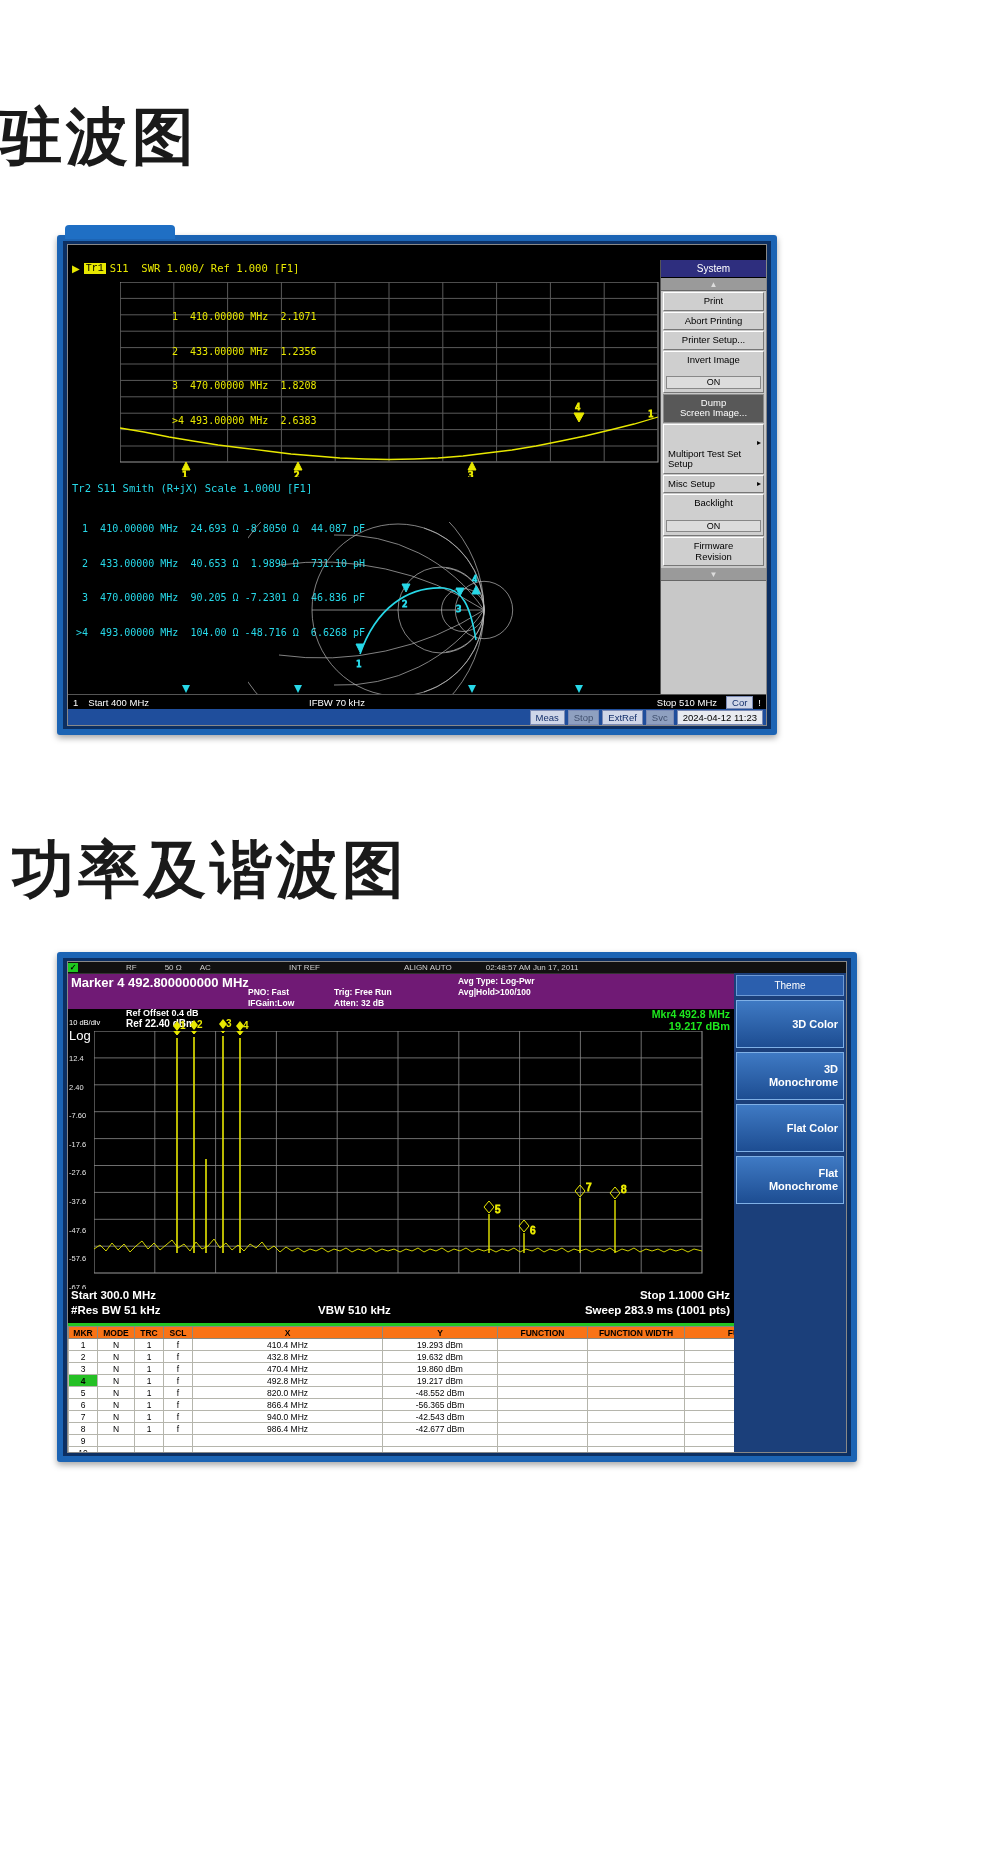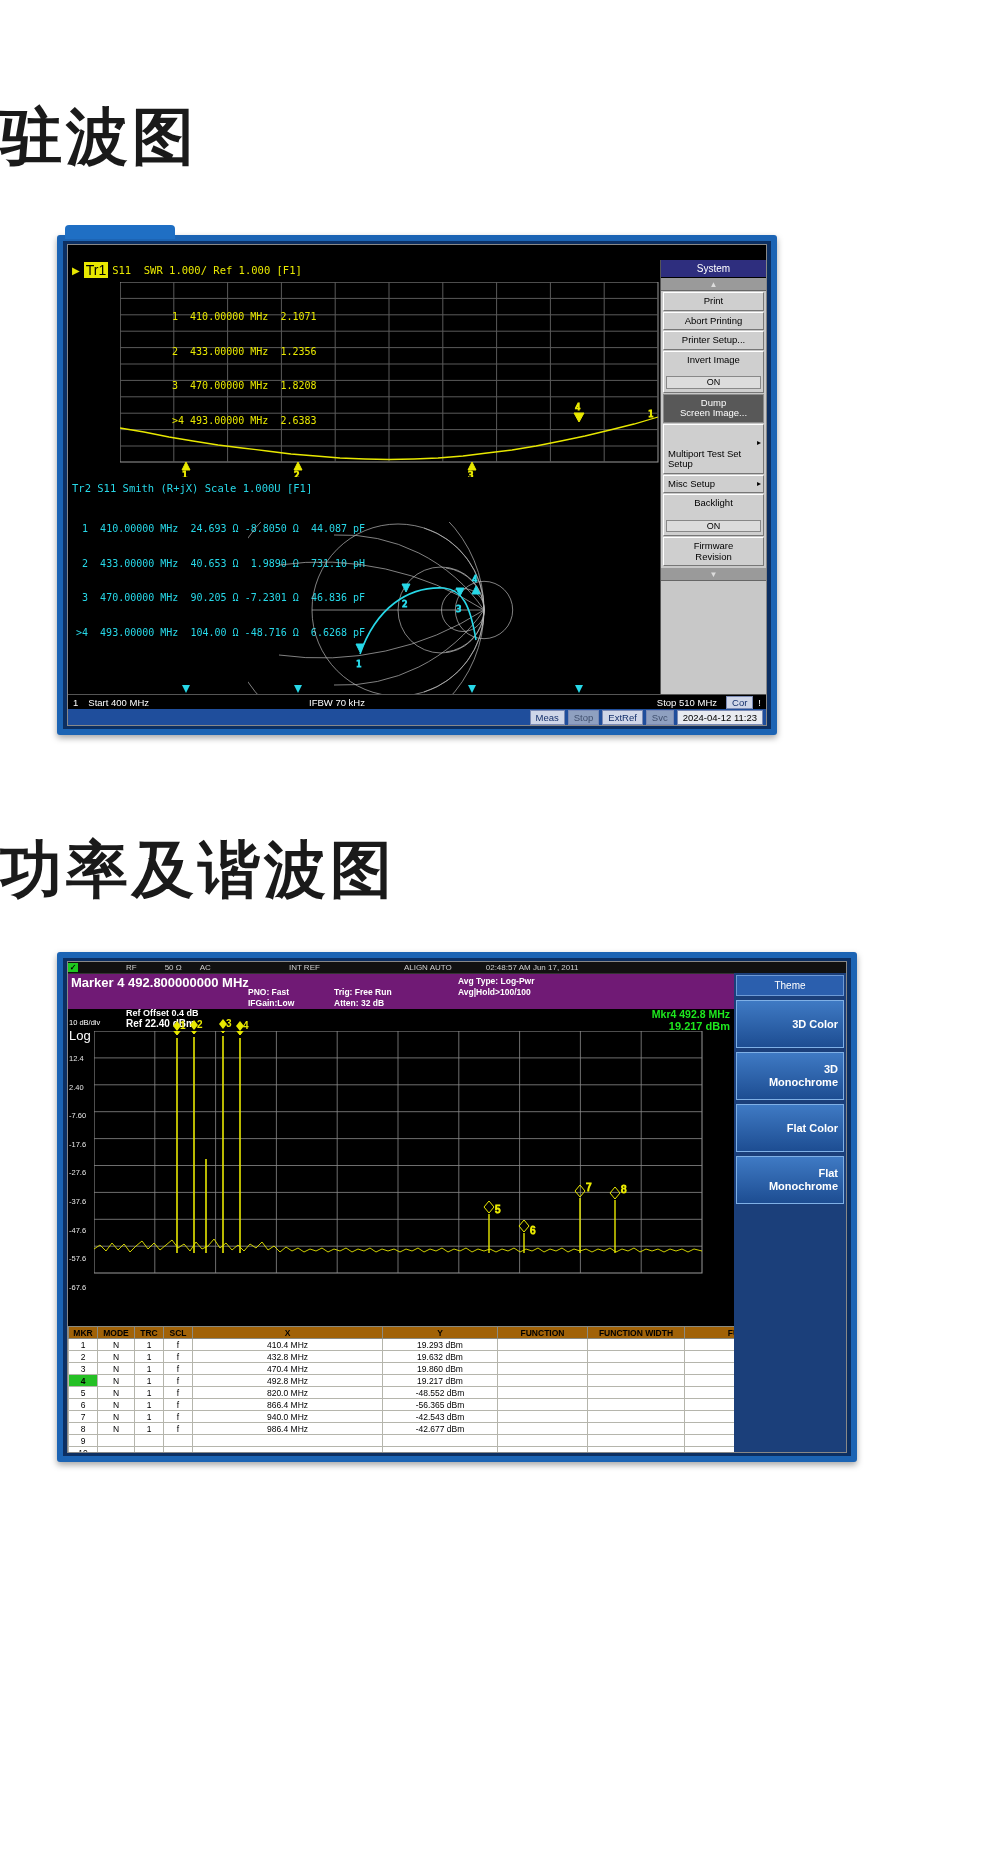--- a/index.html
+++ b/index.html
@@ -1,20 +1,20 @@
 <!DOCTYPE html>
 <html><head>
 <meta charset="utf-8">
 <style>
   html,body{margin:0;padding:0;background:#ffffff;}
   body{width:1000px;height:1858px;font-family:"Liberation Sans",sans-serif;position:relative;overflow:hidden;}
 
   .cn-title{text-align:left;font-size:62px;font-weight:700;color:#1a1a1a;letter-spacing:4px;font-family:"DejaVu Sans",sans-serif;}
   #title1{position:absolute;top:95px;left:0;width:1000px;}
-  #title2{position:absolute;top:828px;left:0;width:804px;}
+  #title2{position:absolute;top:828px;left:12px;width:804px;}
 
   
   .device{position:absolute;background:#1c64b4;border-radius:3px;box-shadow:0 3px 6px rgba(0,0,0,.35);}
   .device .innerpad{position:absolute;left:6px;top:6px;right:6px;bottom:6px;background:#0c2f62;}
 
   
   #vna{left:57px;top:235px;width:720px;height:500px;}
   #vna .tab{position:absolute;left:8px;top:-10px;width:110px;height:14px;background:#1f6fc4;border-radius:4px 4px 0 0;}
   #vna-screen{position:absolute;left:10px;top:9px;width:700px;height:482px;background:#000;border:1px solid #888;box-sizing:border-box;}
 
@@ -22,21 +22,21 @@
            font-size:9.5px;color:#111;padding-left:4px;gap:14px;font-family:"Liberation Sans",sans-serif;}
   .menubar span{white-space:nowrap;}
 
   .vna-body{position:absolute;left:0;top:15px;right:0;bottom:0;background:#000;}
   .plotarea{position:absolute;left:0;top:0;width:595px;bottom:30px;background:#000;}
 
   .trhdr{font-family:"DejaVu Sans Mono",monospace;font-size:10.5px;white-space:pre;}
   .trhdr.y{color:#e8e800;}
   .trhdr.c{color:#27d8e8;}
   .mkhdr{position:absolute;left:4px;display:flex;align-items:center;gap:4px;}
-  .trbadge{background:#e8e800;color:#000;font-family:Liberation Sans, sans-serif;font-size:14px;padding:0 2px;}
+  .trbadge{background:#e8e800;color:#000;font-family:Liberation Mono, monospace;font-size:10px;padding:0 2px;}
   .tri{color:#e8e800;font-size:10px;}
 
   .mtable{position:absolute;font-family:"DejaVu Sans Mono",monospace;font-size:10px;white-space:pre;line-height:11.5px;}
   .mtable.y{color:#e8e800;}
   .mtable.c{color:#27d8e8;}
 
   .yaxis{position:absolute;font-family:"DejaVu Sans Mono",monospace;font-size:10px;color:#ccc;text-align:right;line-height:16.6px;width:48px;}
   .yaxis div:last-child{color:#e8e800;}
 
   .botbar{position:absolute;left:0;right:0;bottom:16px;height:14px;background:#000;border-top:1px solid #555;
@@ -71,21 +71,21 @@
   .sa-bottominfo{position:absolute;left:0;right:112px;top:327px;height:34px;background:#000;color:#fff;border-bottom:3px solid #22c522;}
   .sa-table{position:absolute;left:0;right:0;top:364px;bottom:0;background:#d8d4c8;}
 
   .sa-menu{position:absolute;right:0;top:11px;width:112px;bottom:0;background:#1b3f7a;}
   .sam-title{background:#2b5fae;color:#fff;font-size:10px;text-align:center;padding:4px 0;border:1px solid #6d9ad6;margin:2px;}
   .sam{background:linear-gradient(#3f7ac4,#1d4d92);color:#fff;font-size:11px;font-weight:700;text-align:right;
        padding:6px 5px;margin:4px 2px;border:1px solid #7fb0e6;line-height:13px;min-height:34px;
        display:flex;align-items:center;justify-content:flex-end;}
 
   table.mk{border-collapse:collapse;width:100%;font-size:8.5px;font-family:"Liberation Sans",sans-serif;}
-  table.mk th{background:#a16207;border:1px solid #8a8a80;font-weight:700;color:#000;padding:0 2px;height:11px;}
+  table.mk th{background:#f97316;border:1px solid #8a8a80;font-weight:700;color:#000;padding:0 2px;height:11px;}
   table.mk td{background:#fff;border:1px solid #b5b5ac;color:#000;height:11px;padding:0 2px;text-align:center;}
   td.xcol{text-align:right;padding-right:14px;}
   td.ycol{text-align:right;padding-right:14px;}
   tr.sel td.mkcol{background:#25c025;font-weight:700;}
   .scrollcol{position:absolute;right:2px;top:12px;bottom:2px;width:11px;background:#cfcbbf;border:1px solid #8a8a80;}
   .scrollcol .thumb{position:absolute;left:1px;right:1px;top:1px;height:18px;background:#e8e4d8;border:1px solid #8a8a80;}
   .scrollcol .ar{position:absolute;left:0;right:0;height:10px;font-size:7px;text-align:center;color:#222;}
 </style>
 </head>
 <body>
@@ -368,20 +368,27 @@
           <path d="M100,13 l-4,-5 l4,-5 l4,5 z"></path>
             <text x="103" y="11">2</text>
           <path d="M129,12 l-4,-5 l4,-5 l4,5 z"></path>
             <text x="132" y="10">3</text>
           <path d="M146,14 l-4,-5 l4,-5 l4,5 z"></path>
             <text x="149" y="12">4</text>
         </g>
       </svg>
     </div>
 
+    <div class="sa-bottominfo">
+      <div style="position:absolute;left:3px;top:0;font-size:11.5px;font-weight:700;">Start 300.0 MHz</div>
+      <div style="position:absolute;right:4px;top:0;font-size:11.5px;font-weight:700;">Stop 1.1000 GHz</div>
+      <div style="position:absolute;left:3px;top:15px;font-size:11.5px;font-weight:700;">#Res BW 51 kHz</div>
+      <div style="position:absolute;left:250px;top:15px;font-size:11.5px;font-weight:700;">VBW 510 kHz</div>
+      <div style="position:absolute;right:4px;top:15px;font-size:11.5px;font-weight:700;">Sweep  283.9 ms (1001 pts)</div>
+    </div>
 
     <div class="sa-table">
       <table class="mk">
         <thead>
             <tr>
           <th style="width:24px;">MKR</th>
           <th style="width:32px;">MODE</th>
           <th style="width:24px;">TRC</th>
           <th style="width:24px;">SCL</th>
           <th style="width:185px;">X</th>

